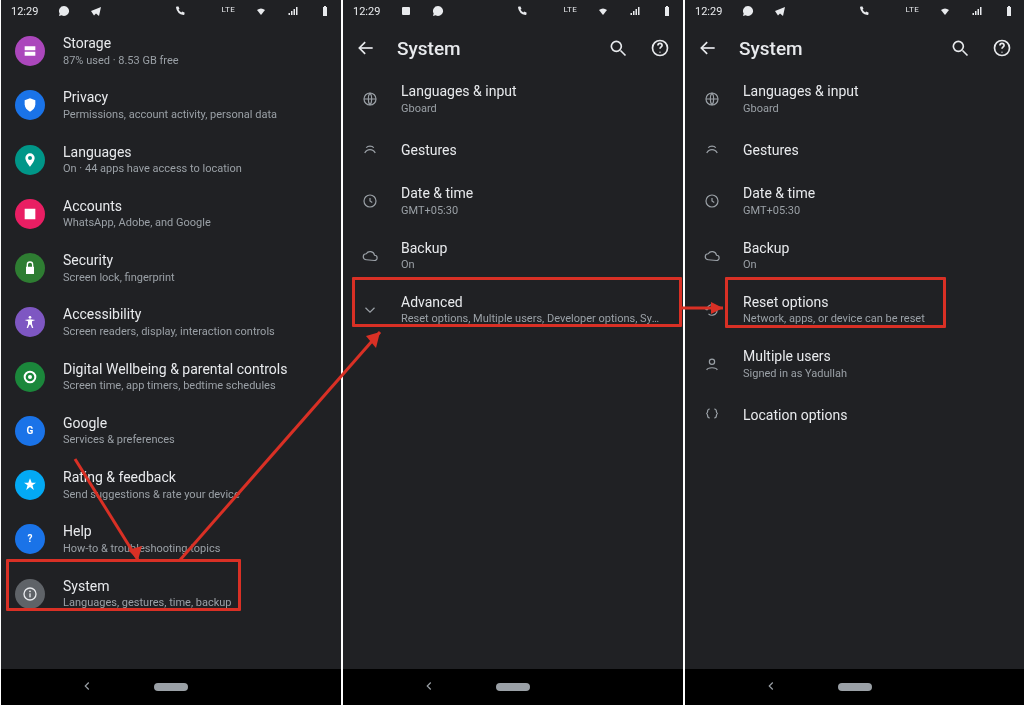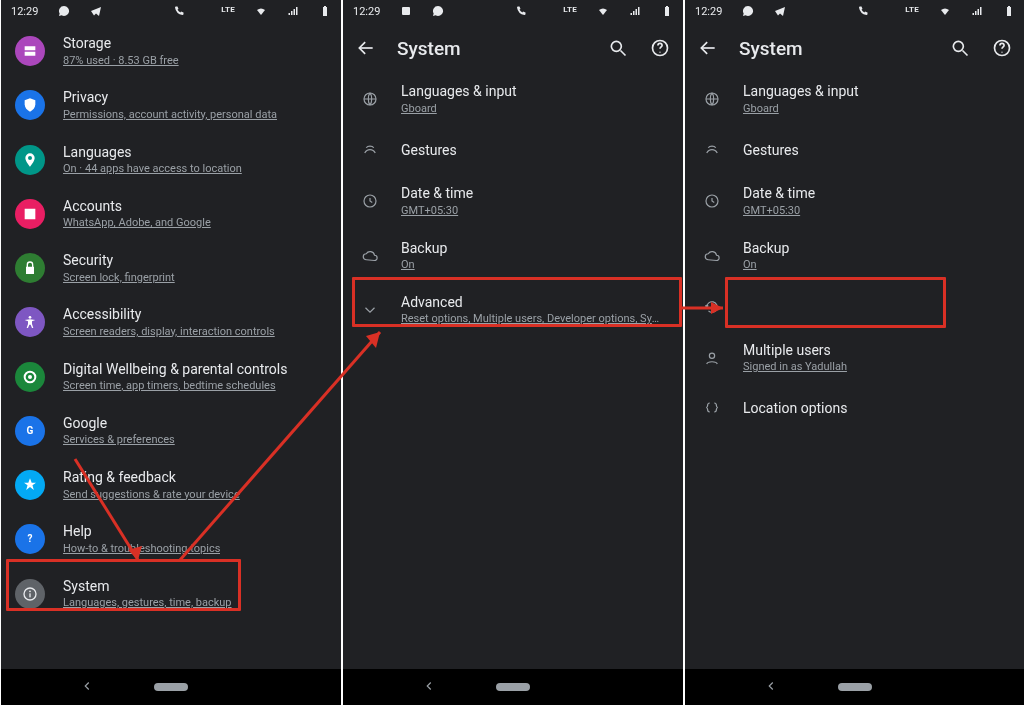--- a/index.html
+++ b/index.html
@@ -6,36 +6,36 @@
   .stage{position:relative;width:1024px;height:705px;background:#fff;overflow:hidden;}
   .phone{position:absolute;top:0;width:340px;height:705px;background:#202124;color:#e8eaed;overflow:hidden;}
   .p1{left:1px}.p2{left:343px}.p3{left:685px}
   .vsep{position:absolute;top:0;width:2px;height:705px;background:#fff}
   .vs1{left:341px}.vs2{left:683px}
 
   
   .status{height:24px;display:flex;justify-content:space-between;align-items:center;padding:0 10px;font-size:11px;}
   .status .left,.status .right{display:flex;align-items:flex-start;gap:20px;}
   .status svg{width:12px;height:12px;fill:#e8eaed;}
-  .status .lte{font-size:8px;font-weight:700;letter-spacing:.3px;padding-left:16px;}
+  .status .lte{font-size:8px;font-weight:400;letter-spacing:.3px;padding-left:16px;}
 
   
   .hdr{height:48px;display:flex;align-items:center;padding:0 12px;gap:20px;}
   .hdr .title{font-size:19px;font-weight:500;flex:1;}
   .hdr .iconbtn{width:22px;height:22px;display:flex;align-items:center;justify-content:center;cursor:pointer;}
   .hdr svg{width:20px;height:20px;stroke:#e8eaed;fill:none;stroke-width:2;}
 
   
   .list{height:calc(705px - 24px - 36px);overflow:hidden;}
   .p2 .list,.p3 .list{height:calc(705px - 24px - 48px - 36px);}
 
   .row{display:flex;align-items:center;padding:11px 14px;gap:18px;cursor:pointer;position:relative;}
   .row .txt{display:flex;flex-direction:column;gap:1px;min-width:0;}
   .row .t{font-size:14px;color:#e8eaed;line-height:1.25;}
-  .row .s{font-size:11px;color:#9aa0a6;line-height:1.25;white-space:nowrap;overflow:hidden;text-overflow:ellipsis;text-decoration:underline;}
+  .row .s{font-size:11px;color:#9aa0a6;line-height:1.25;white-space:nowrap;overflow:hidden;text-overflow:ellipsis;}
 
   
   .ci{width:30px;height:30px;border-radius:50%;display:flex;align-items:center;justify-content:center;flex:0 0 30px;}
   .ci svg{width:16px;height:16px;fill:#fff;}
   .ci.grey svg{fill:#e8eaed;}
 
   
   .li{width:26px;height:26px;display:flex;align-items:center;justify-content:center;flex:0 0 26px;}
   .li svg{width:18px;height:18px;stroke:#9aa0a6;fill:none;stroke-width:1.6;}
 
@@ -442,20 +442,24 @@
             <span class="t">Backup</span>
             <span class="s">On</span>
           </div>
       </div>
       <div class="row">
         <div class="li">
             <svg viewBox="0 0 24 24">
               <path d="M5 12a7 7 0 1 1 2.3 5.2M5 12l-2-2m2 2l2-2"></path>
             </svg>
           </div>
+        <div class="txt">
+            <span class="t">Reset options</span>
+            <span class="s">Network, apps, or device can be reset</span>
+          </div>
       </div>
       <div class="row">
         <div class="li">
             <svg viewBox="0 0 24 24">
               <circle cx="12" cy="9" r="3.5"></circle>
               <path d="M5 20c1-4 13-4 14 0"></path>
             </svg>
           </div>
         <div class="txt">
             <span class="t">Multiple users</span>

